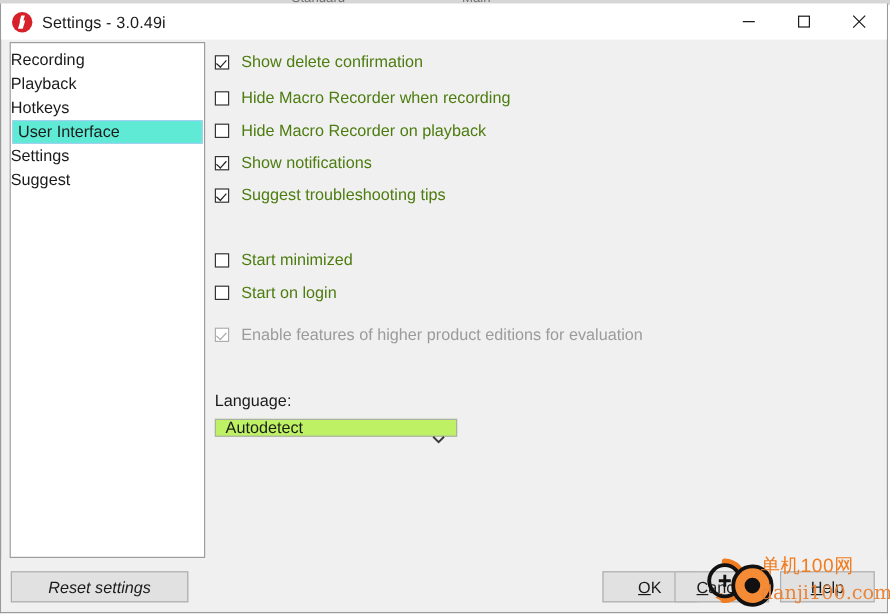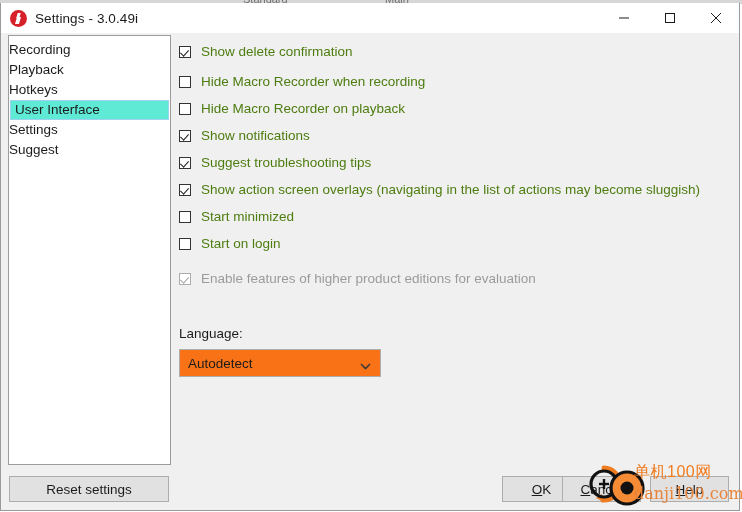--- a/index.html
+++ b/index.html
@@ -181,22 +181,22 @@
   
   .lang-label {
     position: absolute;
     left: 0; top: 293px;
     font-size: 13.5px;
     color: #1b1b1b;
   }
   .combo {
     position: absolute;
     left: 0; top: 316px;
-    width: 202px; height: 28px;
-    background: #f97316;
+    width: 202px; height: 15px;
+    background: #bef264;
     border: 1px solid #adadad;
     box-sizing: border-box;
     display: flex;
     align-items: center;
   }
   .combo-value {
     margin-left: 8px;
     font-size: 13.5px;
     color: #1b1b1b;
   }
@@ -220,21 +220,21 @@
     box-sizing: border-box;
     font-family: "Liberation Sans", sans-serif;
     font-size: 13.5px;
     color: #1b1b1b;
     display: flex;
     align-items: center;
     justify-content: center;
     top: 10px;
   }
   .btn u { text-decoration: underline; }
-  .btn-reset { left: 8px; width: 160px; }
+  .btn-reset { left: 8px; width: 148px; font-style: italic; }
   .btn-ok { left: 473px; width: 79px; margin-left: 28px; }
   .btn-cancel { left: 561px; width: 79px; }
   .btn-help { left: 649px; width: 79px; }
 
   
   .watermark {
     position: absolute;
     right: 0; bottom: 0;
     width: 160px; height: 52px;
     pointer-events: none;
@@ -327,24 +327,20 @@
       <div class="opt-row" style="top:95px">
         <span class="cbx checked"></span>
         <span class="opt-label">Show notifications</span>
       </div>
 
       <div class="opt-row" style="top:122px">
         <span class="cbx checked"></span>
         <span class="opt-label">Suggest troubleshooting tips</span>
       </div>
 
-      <div class="opt-row" style="top:149px">
-        <span class="cbx checked"></span>
-        <span class="opt-label">Show action screen overlays (navigating in the list of actions may become sluggish)</span>
-      </div>
 
       <div class="opt-row" style="top:176px">
         <span class="cbx"></span>
         <span class="opt-label">Start minimized</span>
       </div>
 
       <div class="opt-row" style="top:203px">
         <span class="cbx"></span>
         <span class="opt-label">Start on login</span>
       </div>

